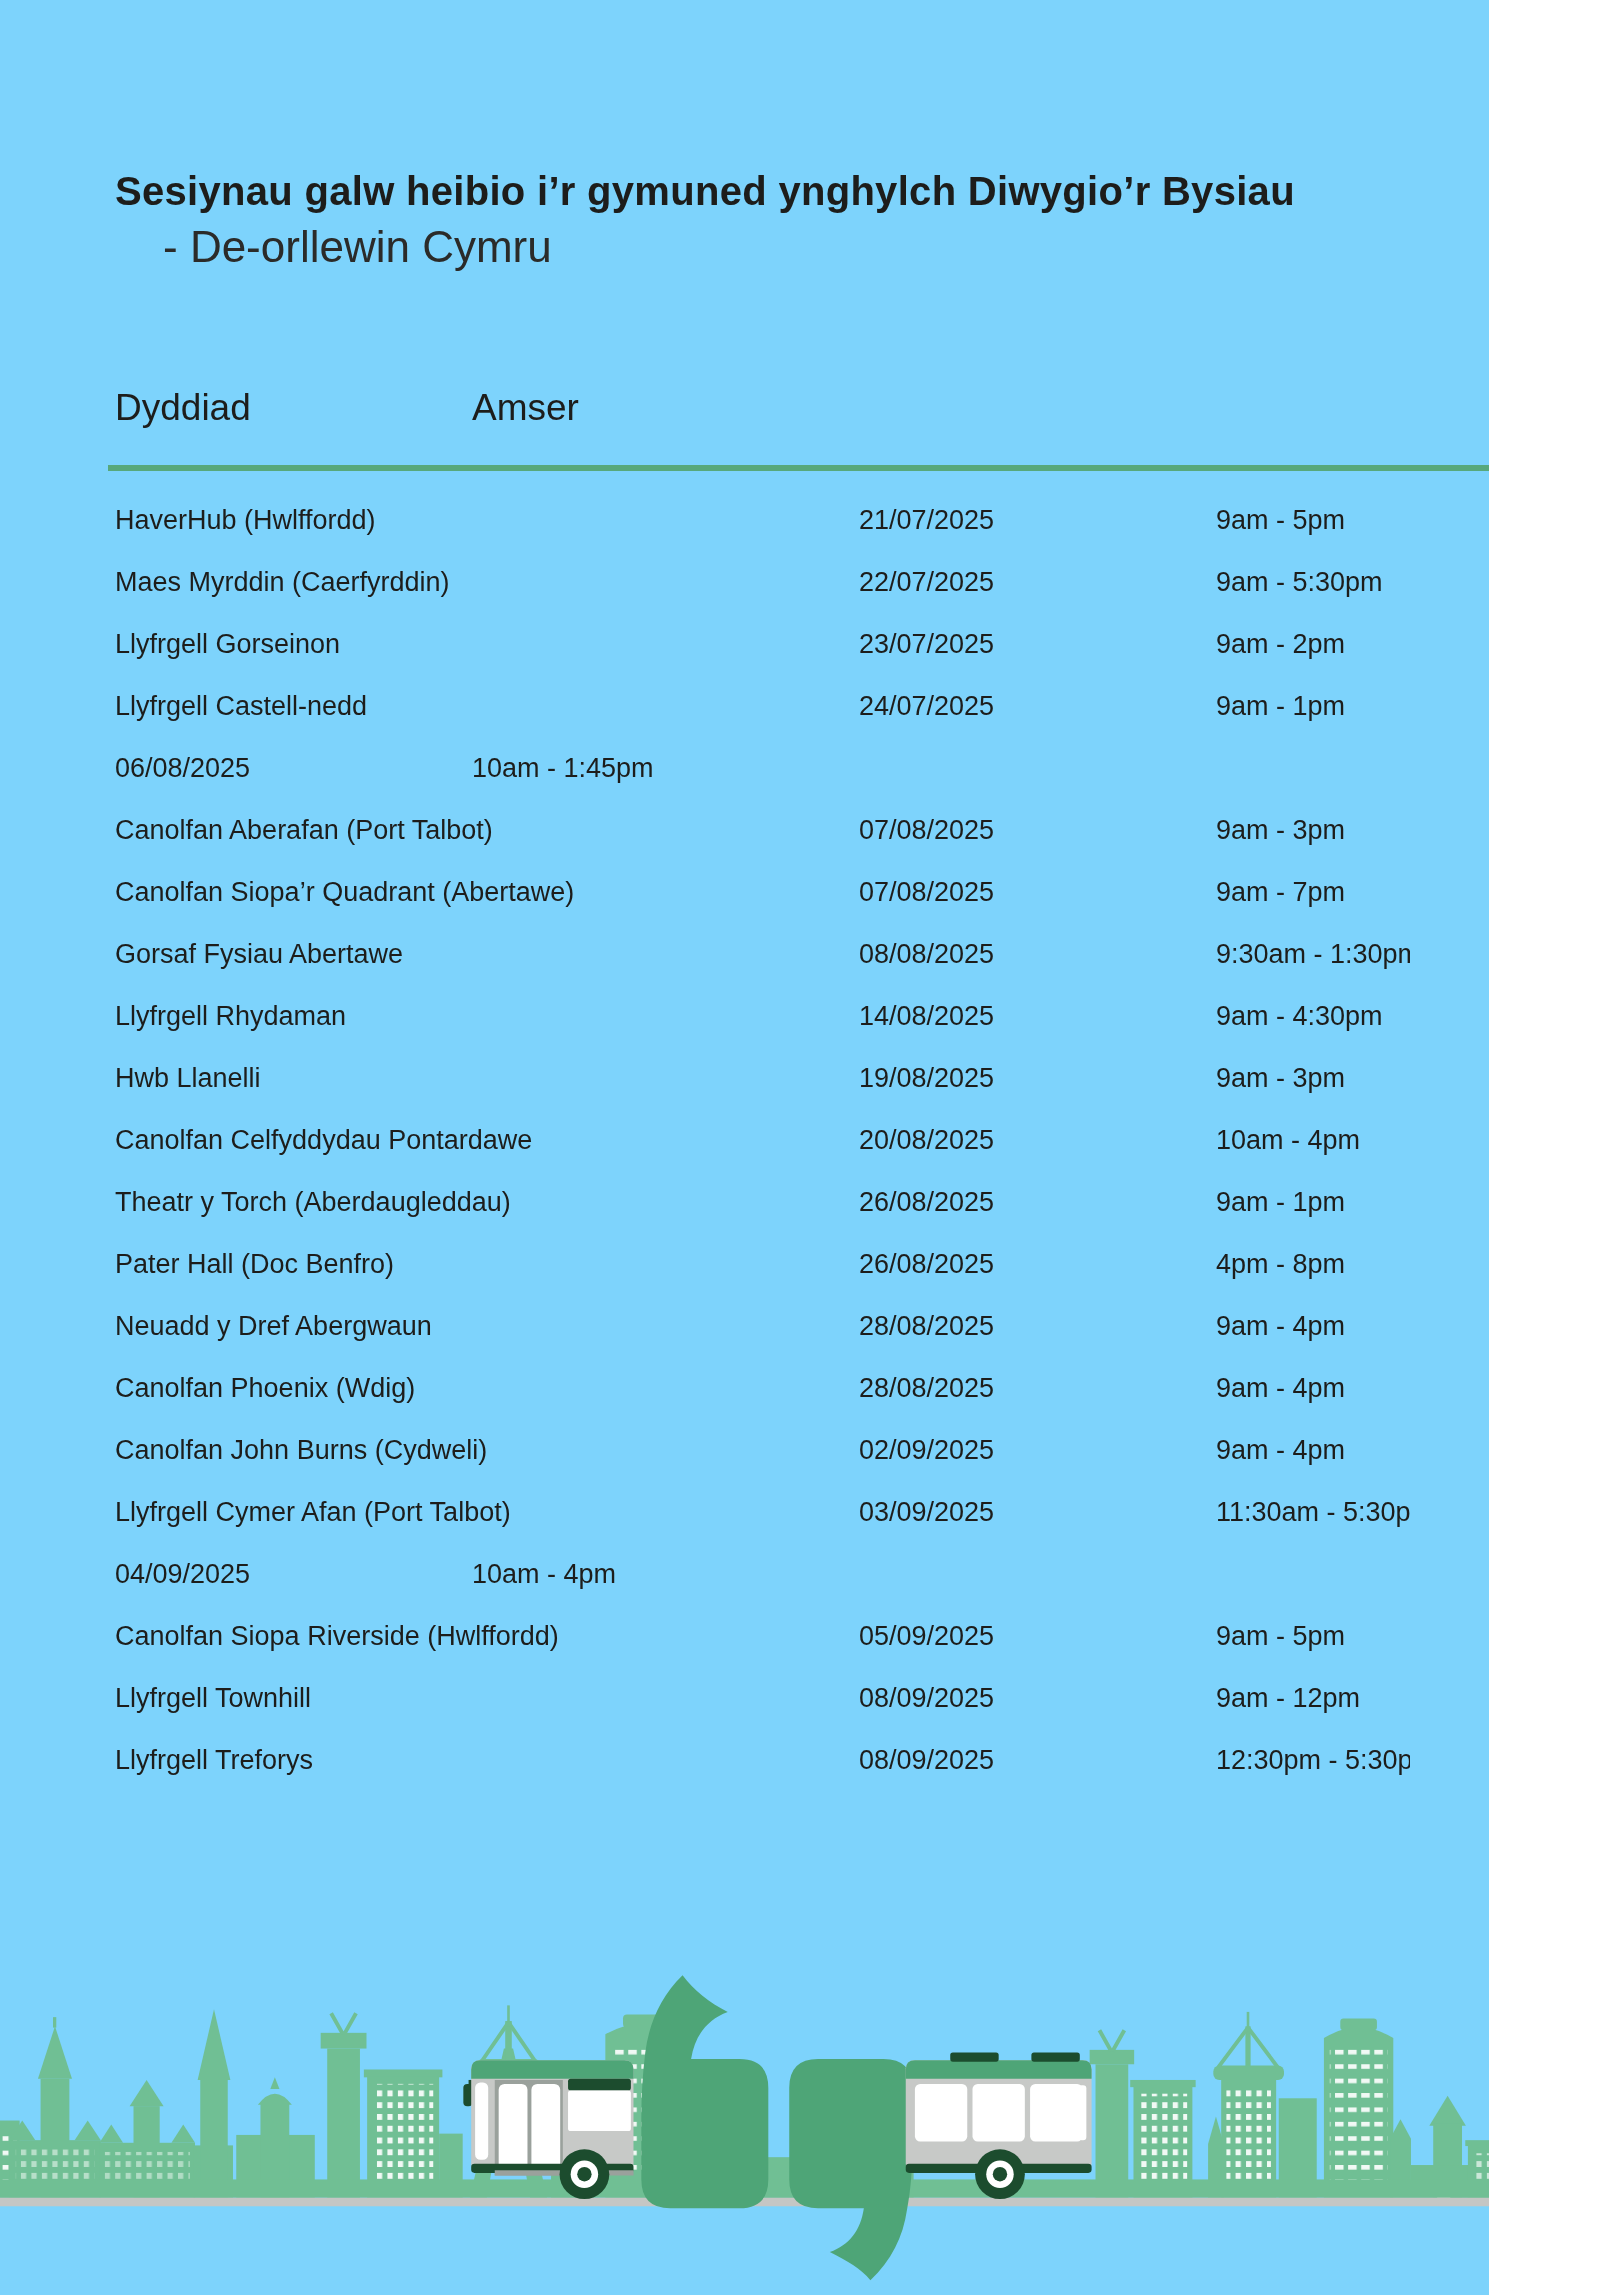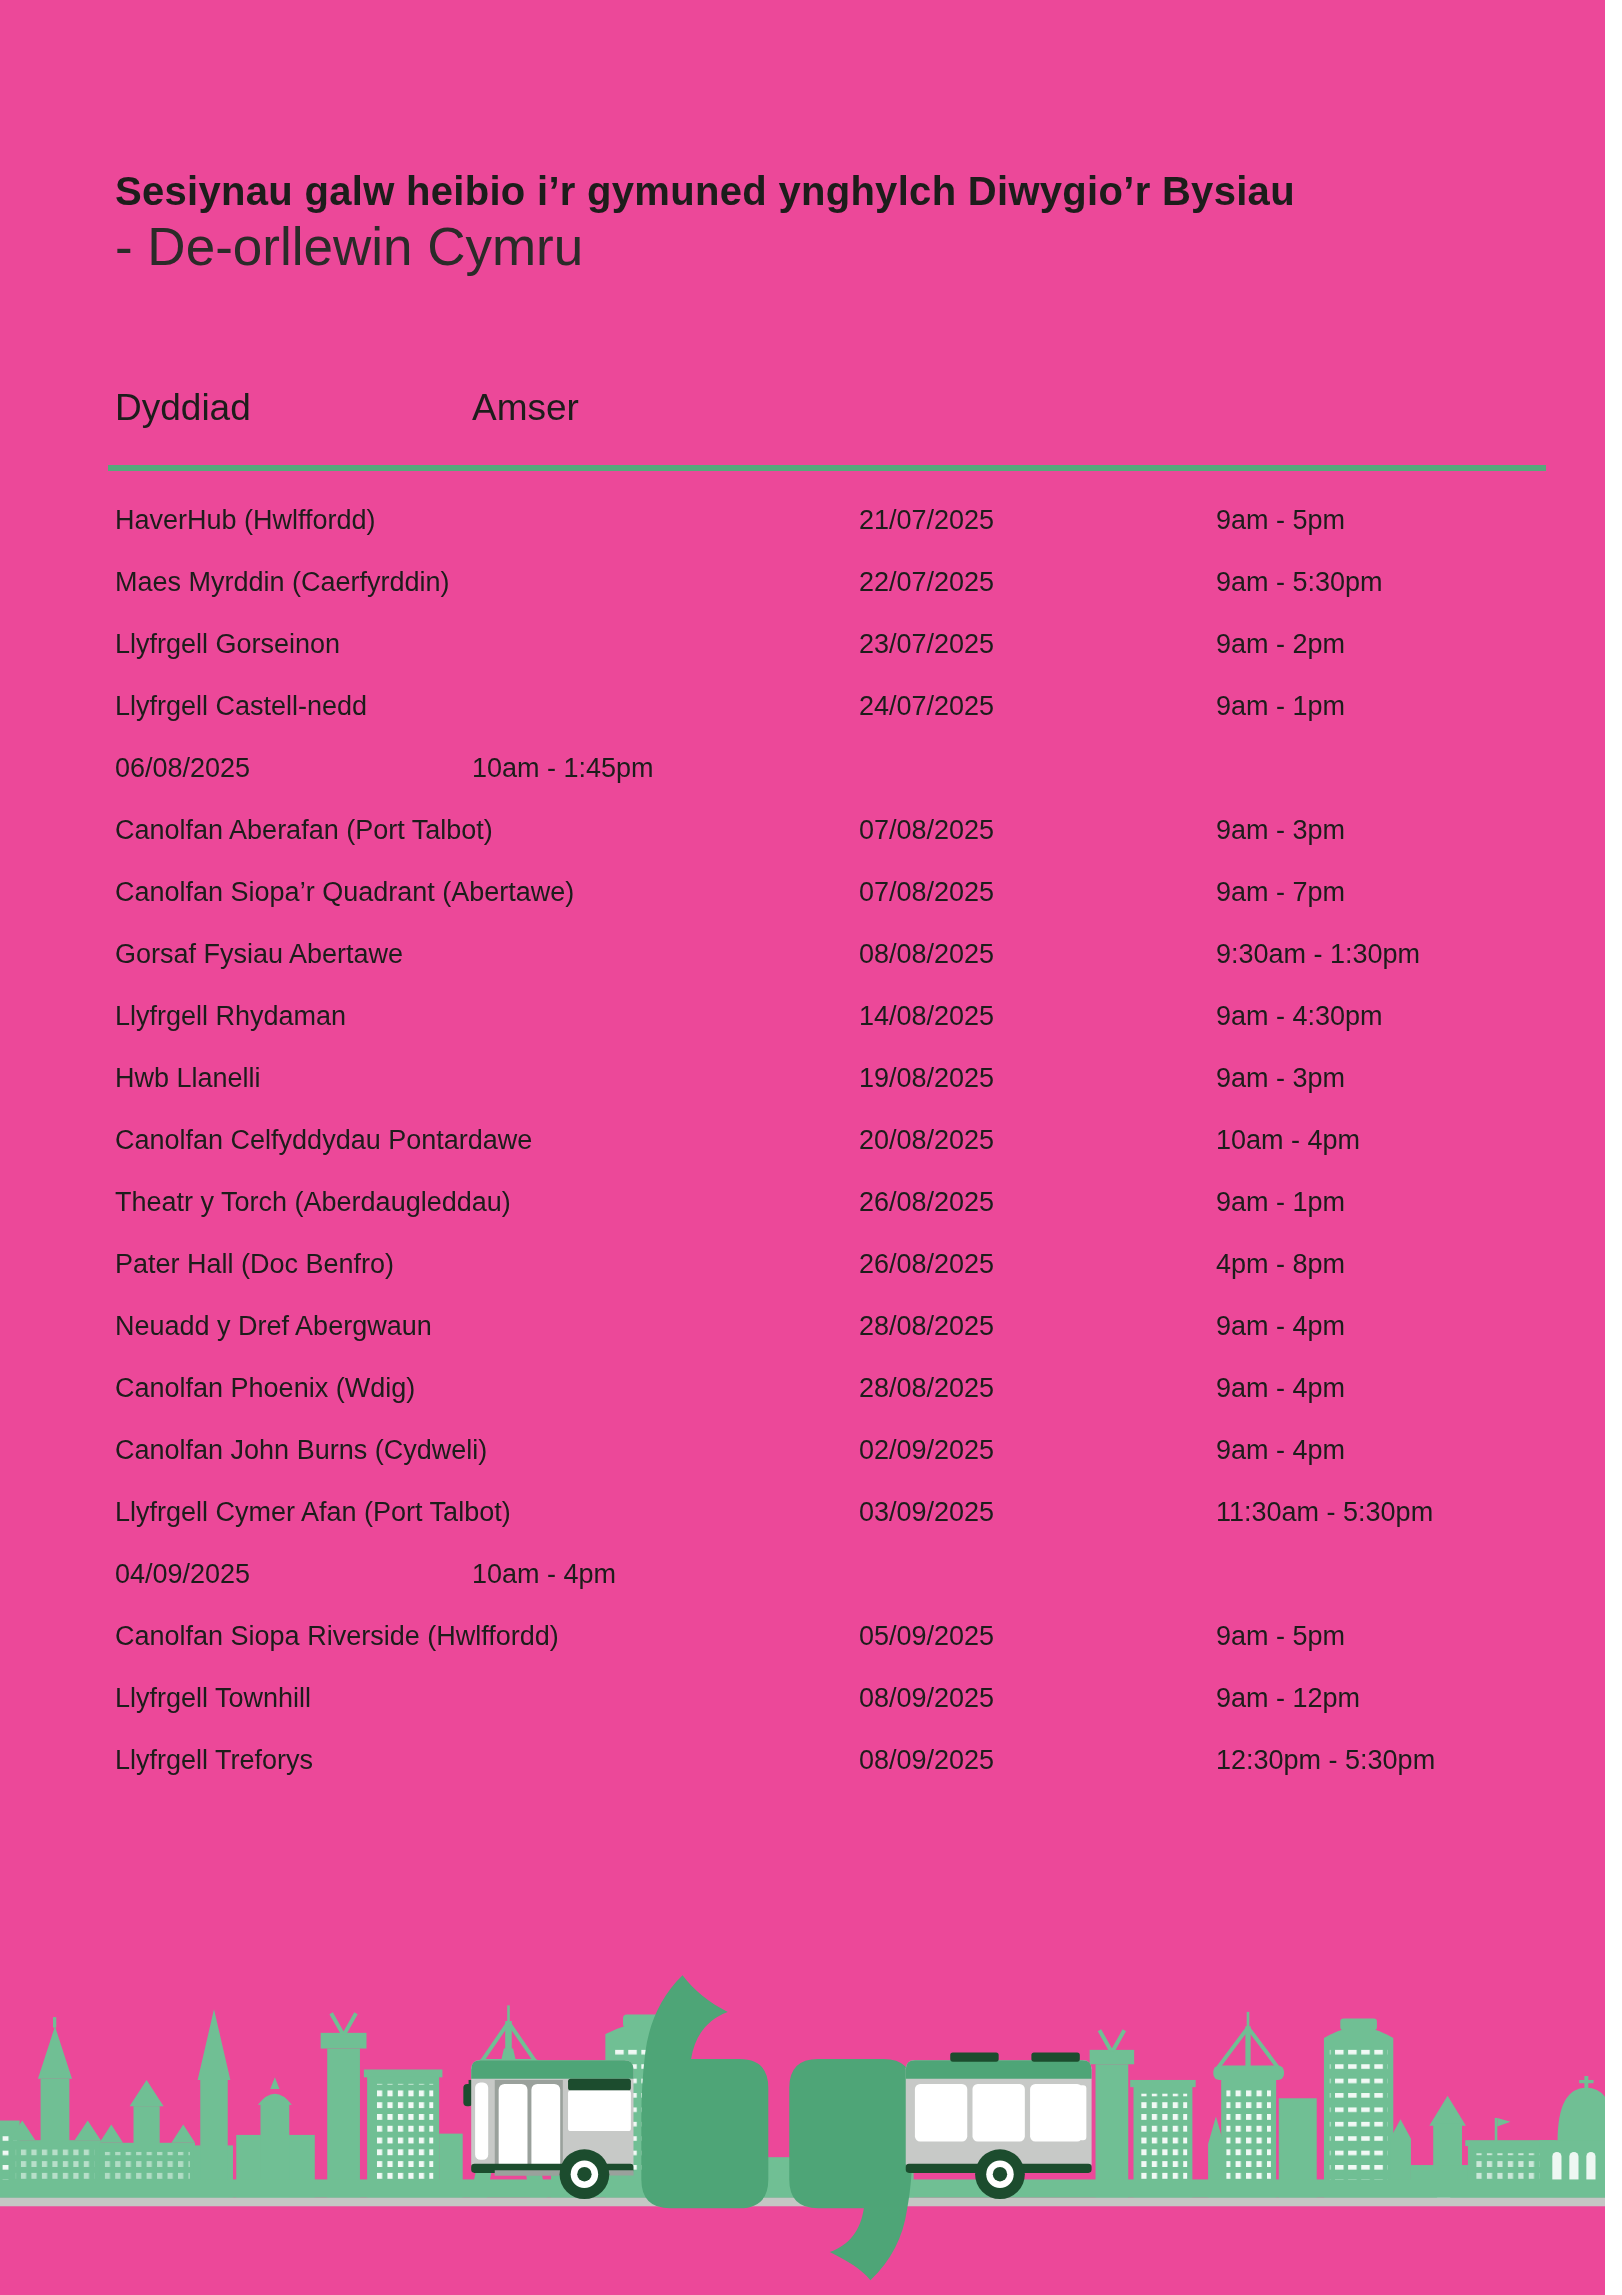--- a/index.html
+++ b/index.html
@@ -1,26 +1,26 @@
 <!DOCTYPE html>
 <html style="font-size:10.5px"><head>
 <meta charset="utf-8">
 <style>
   html,body{margin:0;padding:0;}
   .page{
     position:relative;
-    width:1605px;height:2295px;
-    background:#ec4899;
+    width:1489px;height:2295px;
+    background:#7dd3fc;
     overflow:hidden;
     font-family:"Liberation Sans", sans-serif;
     color:#1d1d1b;
   }
   .title-block{position:absolute;left:115px;top:164px;right:105px;}
   .title-line1{font-size:40px;font-weight:bold;line-height:55px;letter-spacing:0.3px;}
-  .title-line2{font-size:53px;font-weight:normal;line-height:55px;color:#2b2b29;}
+  .title-line2{font-size:44px;font-weight:normal;line-height:55px;color:#2b2b29;margin-left:48px;}
   .thead{position:absolute;left:115px;top:378px;right:105px;height:59px;display:flex;align-items:center;font-size:37px;font-weight:500;}
   .divider{position:absolute;left:108px;top:465px;width:1438px;height:5.9px;background:#57a87b;}
   .rows{position:absolute;left:115px;top:489px;right:79px;}
   .row{display:flex;align-items:center;height:62px;font-size:27px;}
   .c{display:block;white-space:nowrap;overflow:hidden;}
   .col-loc{width:744px;}
   .col-date{width:357px;}
   .col-time{flex:1;}
   .footer-art{position:absolute;left:0;top:1949px;width:1623px;height:347px;}
   

